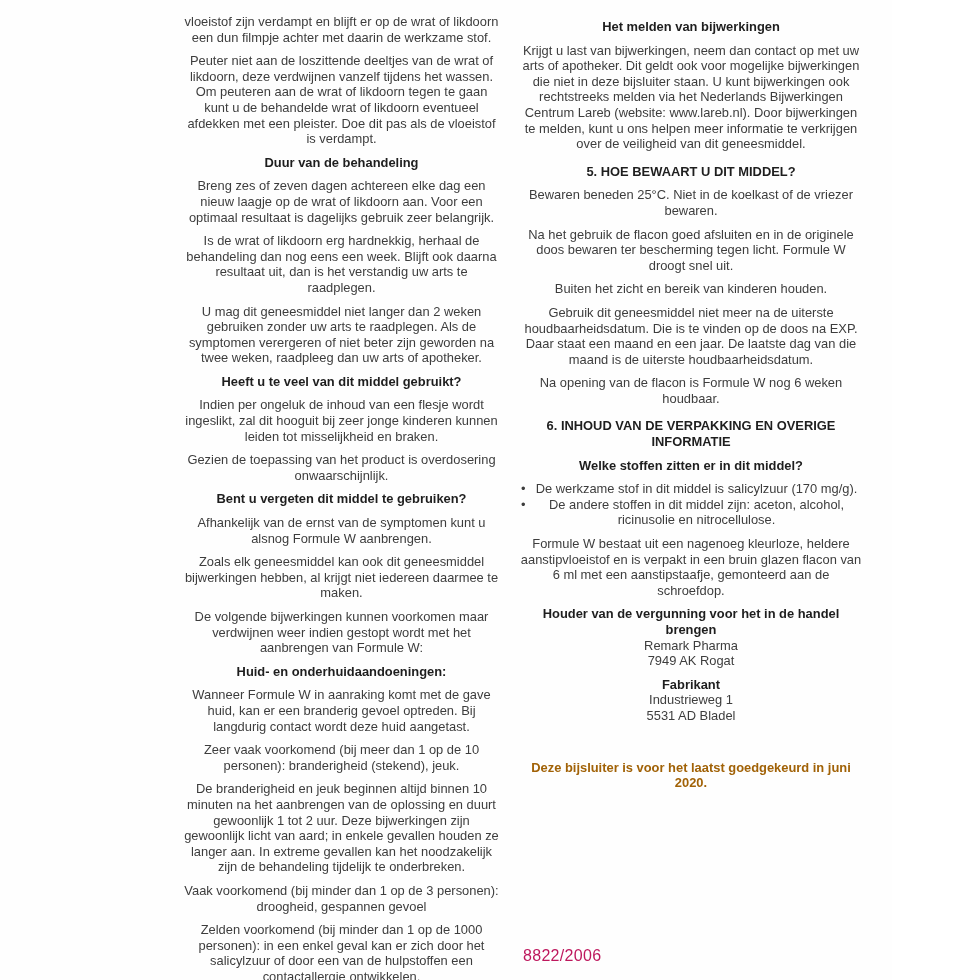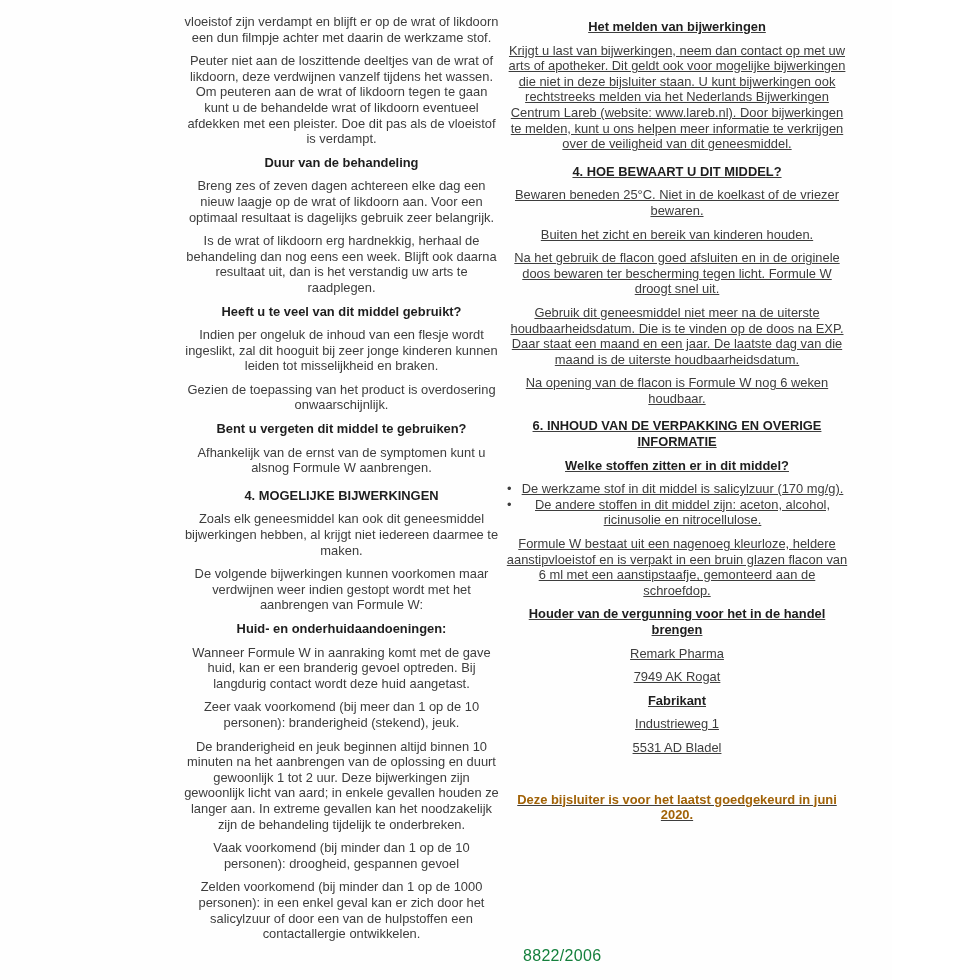--- a/index.html
+++ b/index.html
@@ -16,86 +16,86 @@
     text-align: center;
   }
   .col {
     position: absolute;
     top: 14px;
     font-size: 12.9px;
     line-height: 15.6px;
     color: #3d3d3d;
   }
   .col-left  { left: 183px; width: 317px; }
-  .col-right { left: 506px; width: 342px; text-decoration: underline; }
+  .col-right { left: 520px; width: 342px; }
 
   .para { margin: 0 0 8px 0; }
   .subhead {
     margin: 5px 0 8px 0;
     font-weight: bold;
     color: #1e1e1e;
   }
   .subhead.tight { margin-bottom: 0; }
   .section-head {
     margin: 12px 0 8px 0;
     font-weight: bold;
     color: #1e1e1e;
   }
   .bullets { margin: 0 0 8px 0; padding: 0; list-style: none; }
   .bullets li { position: relative; padding-left: 11px; }
   .bullets li::before { content: "\2022"; position: absolute; left: 1px; }
   .addr-block { margin: 0 0 8px 0; }
-  .addr-line { margin: 8px; }
+  .addr-line { margin: 0; }
   .final-note {
     margin: 36px 0 0 0;
     font-weight: bold;
     color: #a16207;
   }
   .doc-code {
     position: absolute;
     left: 523px; top: 947px;
     font-size: 16px;
-    color: #15803d;
+    color: #be185d;
     letter-spacing: 0.3px;
   }
 </style>
 </head>
 <body>
 
 <div class="page">
 
   <div class="col col-left">
     <p class="para">vloeistof zijn verdampt en blijft er op de wrat of likdoorn een dun filmpje achter met daarin de werkzame stof.</p>
     <p class="para">Peuter niet aan de loszittende deeltjes van de wrat of likdoorn, deze verdwijnen vanzelf tijdens het wassen. Om peuteren aan de wrat of likdoorn tegen te gaan kunt u de behandelde wrat of likdoorn eventueel afdekken met een pleister. Doe dit pas als de vloeistof is verdampt.</p>
     <p class="subhead">Duur van de behandeling</p>
     <p class="para">Breng zes of zeven dagen achtereen elke dag een nieuw laagje op de wrat of likdoorn aan. Voor een optimaal resultaat is dagelijks gebruik zeer belangrijk.</p>
     <p class="para">Is de wrat of likdoorn erg hardnekkig, herhaal de behandeling dan nog eens een week. Blijft ook daarna resultaat uit, dan is het verstandig uw arts te raadplegen.</p>
+    <p class="para">U mag dit geneesmiddel niet langer dan 2 weken gebruiken zonder uw arts te raadplegen. Als de symptomen verergeren of niet beter zijn geworden na twee weken, raadpleeg dan uw arts of apotheker.</p>
     <p class="subhead">Heeft u te veel van dit middel gebruikt?</p>
     <p class="para">Indien per ongeluk de inhoud van een flesje wordt ingeslikt, zal dit hooguit bij zeer jonge kinderen kunnen leiden tot misselijkheid en braken.</p>
     <p class="para">Gezien de toepassing van het product is overdosering onwaarschijnlijk.</p>
     <p class="subhead">Bent u vergeten dit middel te gebruiken?</p>
     <p class="para">Afhankelijk van de ernst van de symptomen kunt u alsnog Formule W aanbrengen.</p>
-    <p class="section-head">4. MOGELIJKE BIJWERKINGEN</p>
     <p class="para">Zoals elk geneesmiddel kan ook dit geneesmiddel bijwerkingen hebben, al krijgt niet iedereen daarmee te maken.</p>
     <p class="para">De volgende bijwerkingen kunnen voorkomen maar verdwijnen weer indien gestopt wordt met het aanbrengen van Formule W:</p>
     <p class="subhead">Huid- en onderhuidaandoeningen:</p>
     <p class="para">Wanneer Formule W in aanraking komt met de gave huid, kan er een branderig gevoel optreden. Bij langdurig contact wordt deze huid aangetast.</p>
     <p class="para">Zeer vaak voorkomend (bij meer dan 1 op de 10 personen): branderigheid (stekend), jeuk.</p>
     <p class="para">De branderigheid en jeuk beginnen altijd binnen 10 minuten na het aanbrengen van de oplossing en duurt gewoonlijk 1 tot 2 uur. Deze bijwerkingen zijn gewoonlijk licht van aard; in enkele gevallen houden ze langer aan. In extreme gevallen kan het noodzakelijk zijn de behandeling tijdelijk te onderbreken.</p>
-    <p class="para">Vaak voorkomend (bij minder dan 1 op de 10 personen): droogheid, gespannen gevoel</p>
+    <p class="para">Vaak voorkomend (bij minder dan 1 op de 3 personen): droogheid, gespannen gevoel</p>
     <p class="para">Zelden voorkomend (bij minder dan 1 op de 1000 personen): in een enkel geval kan er zich door het salicylzuur of door een van de hulpstoffen een contactallergie ontwikkelen.</p>
   </div>
 
   <div class="col col-right">
     <p class="subhead">Het melden van bijwerkingen</p>
     <p class="para">Krijgt u last van bijwerkingen, neem dan contact op met uw arts of apotheker. Dit geldt ook voor mogelijke bijwerkingen die niet in deze bijsluiter staan. U kunt bijwerkingen ook rechtstreeks melden via het Nederlands Bijwerkingen Centrum Lareb (website: www.lareb.nl). Door bijwerkingen te melden, kunt u ons helpen meer informatie te verkrijgen over de veiligheid van dit geneesmiddel.</p>
-    <p class="section-head">4. HOE BEWAART U  DIT MIDDEL?</p>
+    <p class="section-head">5. HOE BEWAART U  DIT MIDDEL?</p>
     <p class="para">Bewaren beneden 25°C. Niet in de koelkast of de vriezer bewaren.</p>
+    <p class="para">Na het gebruik de flacon goed afsluiten en in de originele doos bewaren ter bescherming tegen licht. Formule W droogt snel uit.</p>
     <p class="para">Buiten het zicht en bereik van kinderen houden.</p>
-    <p class="para">Na het gebruik de flacon goed afsluiten en in de originele doos bewaren ter bescherming tegen licht. Formule W droogt snel uit.</p>
     <p class="para">Gebruik dit geneesmiddel niet meer na de uiterste houdbaarheidsdatum. Die is te vinden op de doos na EXP. Daar staat een maand en een jaar. De laatste dag van die maand is de uiterste houdbaarheidsdatum.</p>
     <p class="para">Na opening van de flacon is Formule W nog 6 weken houdbaar.</p>
     <p class="section-head">6. INHOUD VAN DE VERPAKKING EN OVERIGE INFORMATIE</p>
     <p class="subhead">Welke stoffen zitten er in dit middel?</p>
     <ul class="bullets">
       <li>De werkzame stof in dit middel is salicylzuur (170 mg/g).</li>
       <li>De andere stoffen in dit middel zijn: aceton, alcohol, ricinusolie en nitrocellulose.</li>
     </ul>
     <p class="para">Formule W bestaat uit een nagenoeg kleurloze, heldere aanstipvloeistof en is verpakt in een bruin glazen flacon van 6 ml met een aanstipstaafje, gemonteerd aan de schroefdop.</p>
     <p class="subhead tight">Houder van de vergunning voor het in de handel brengen</p>

